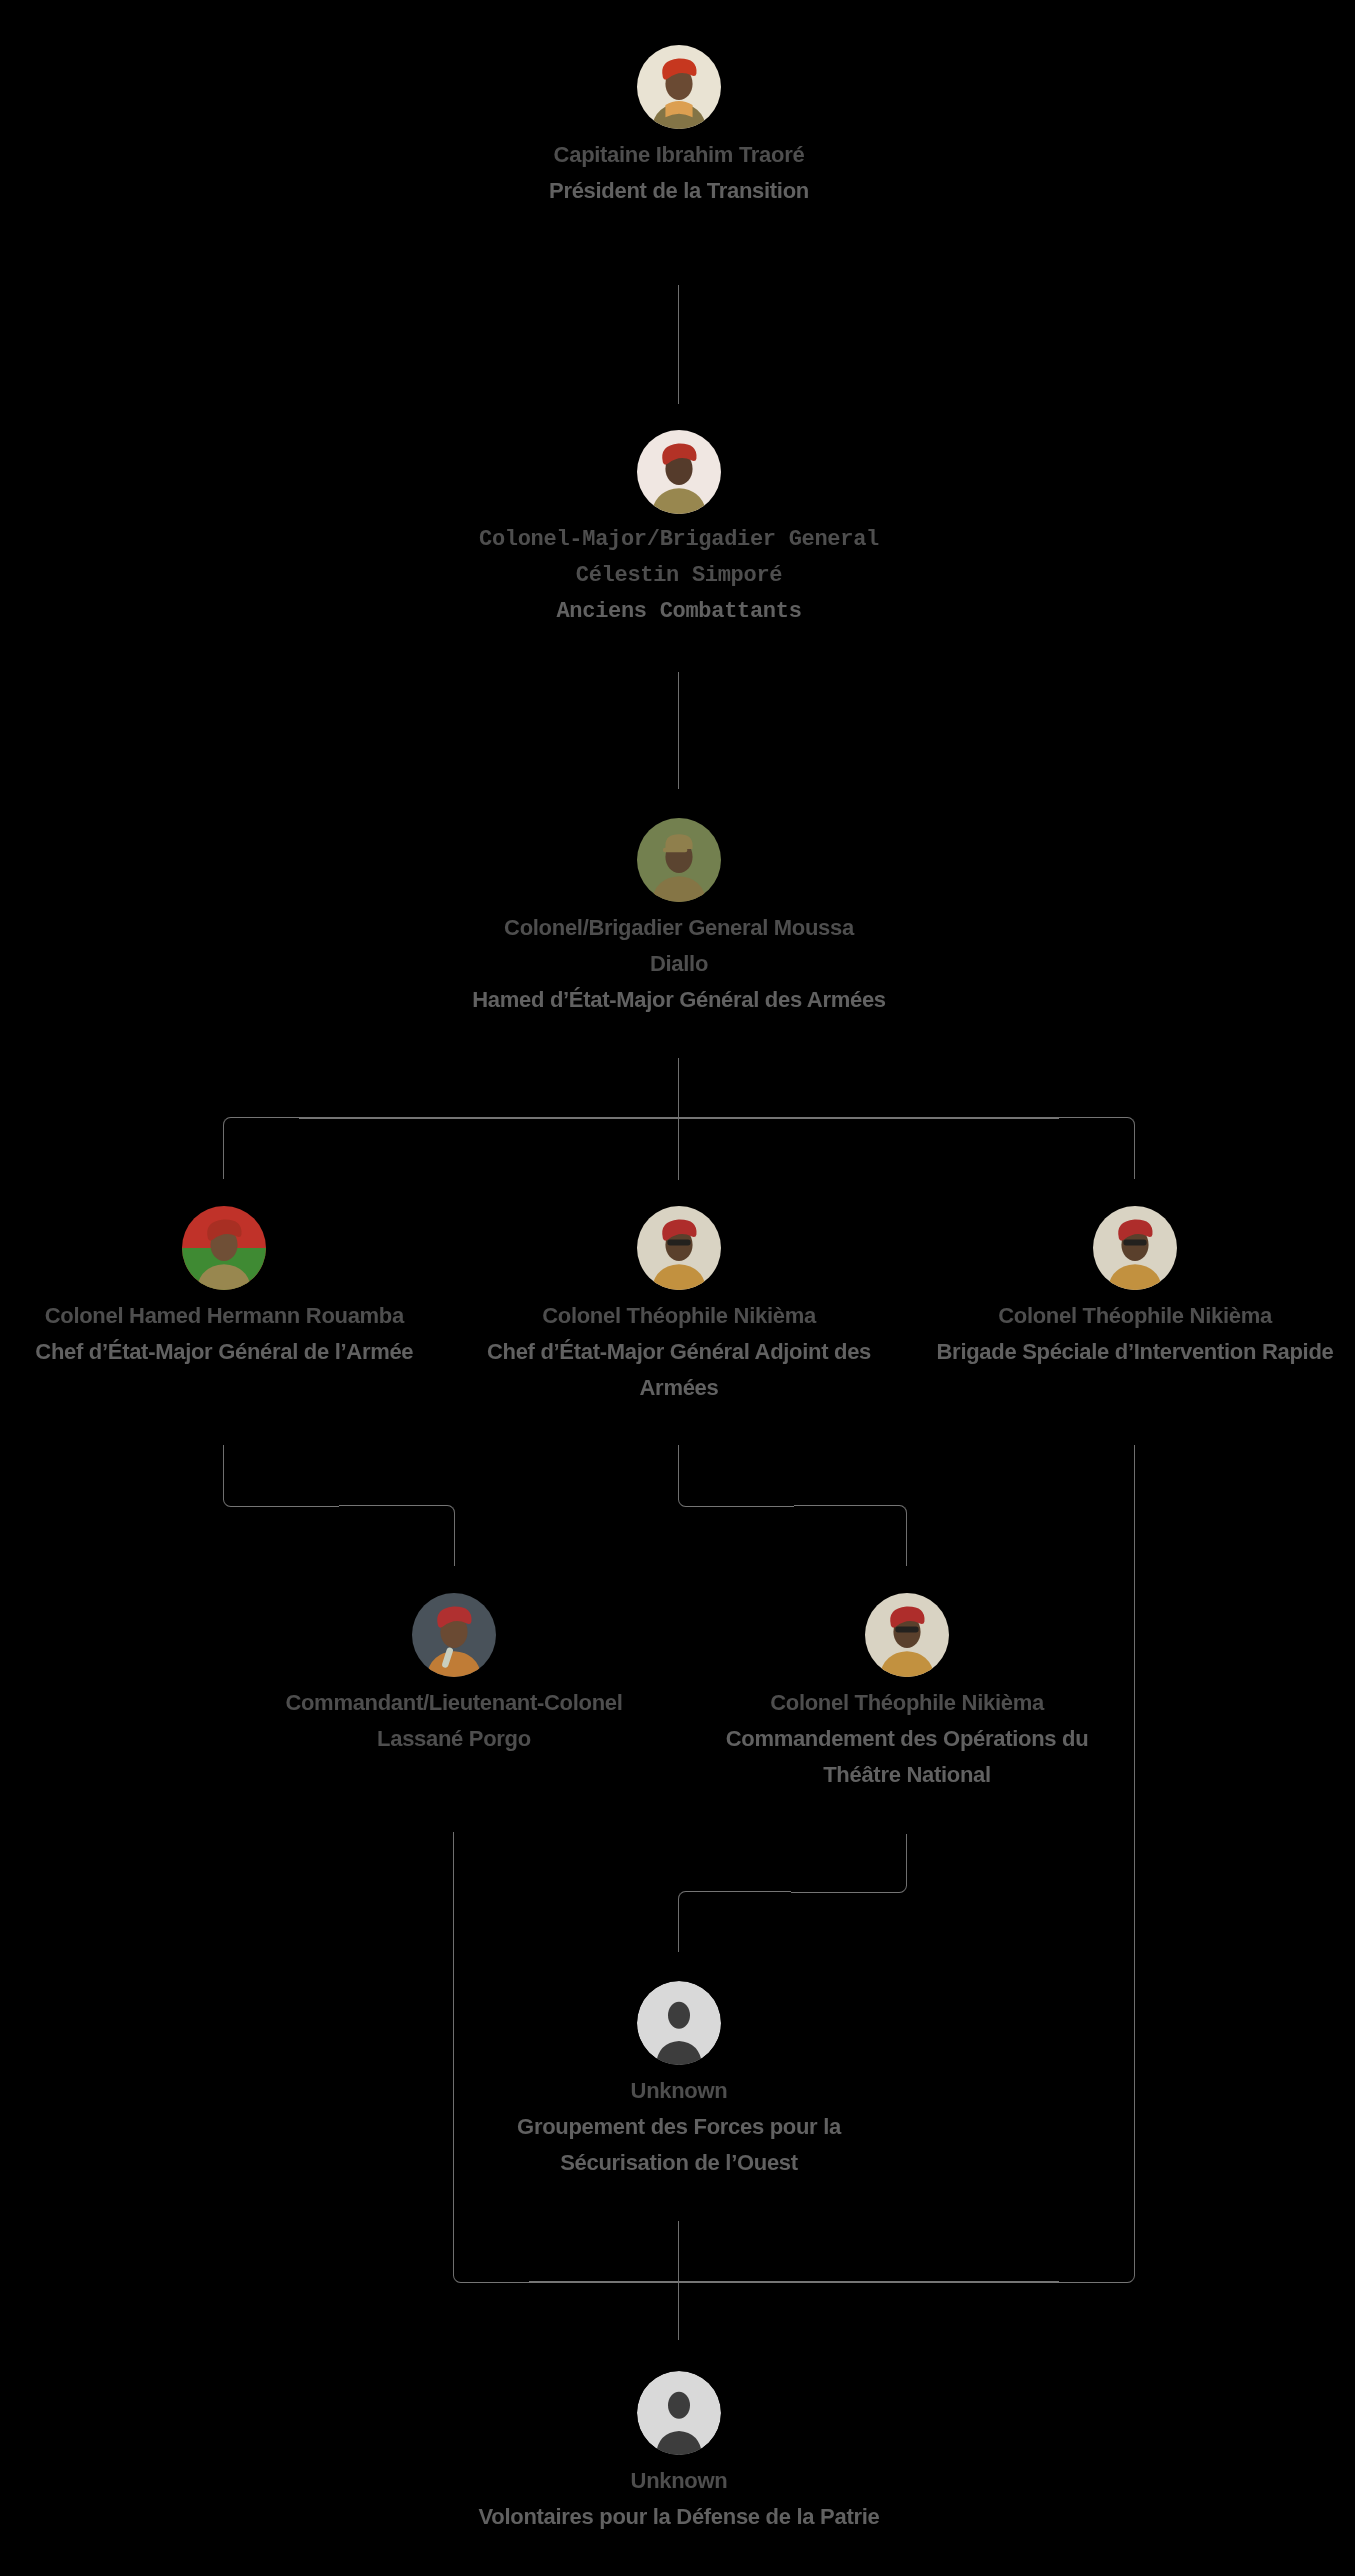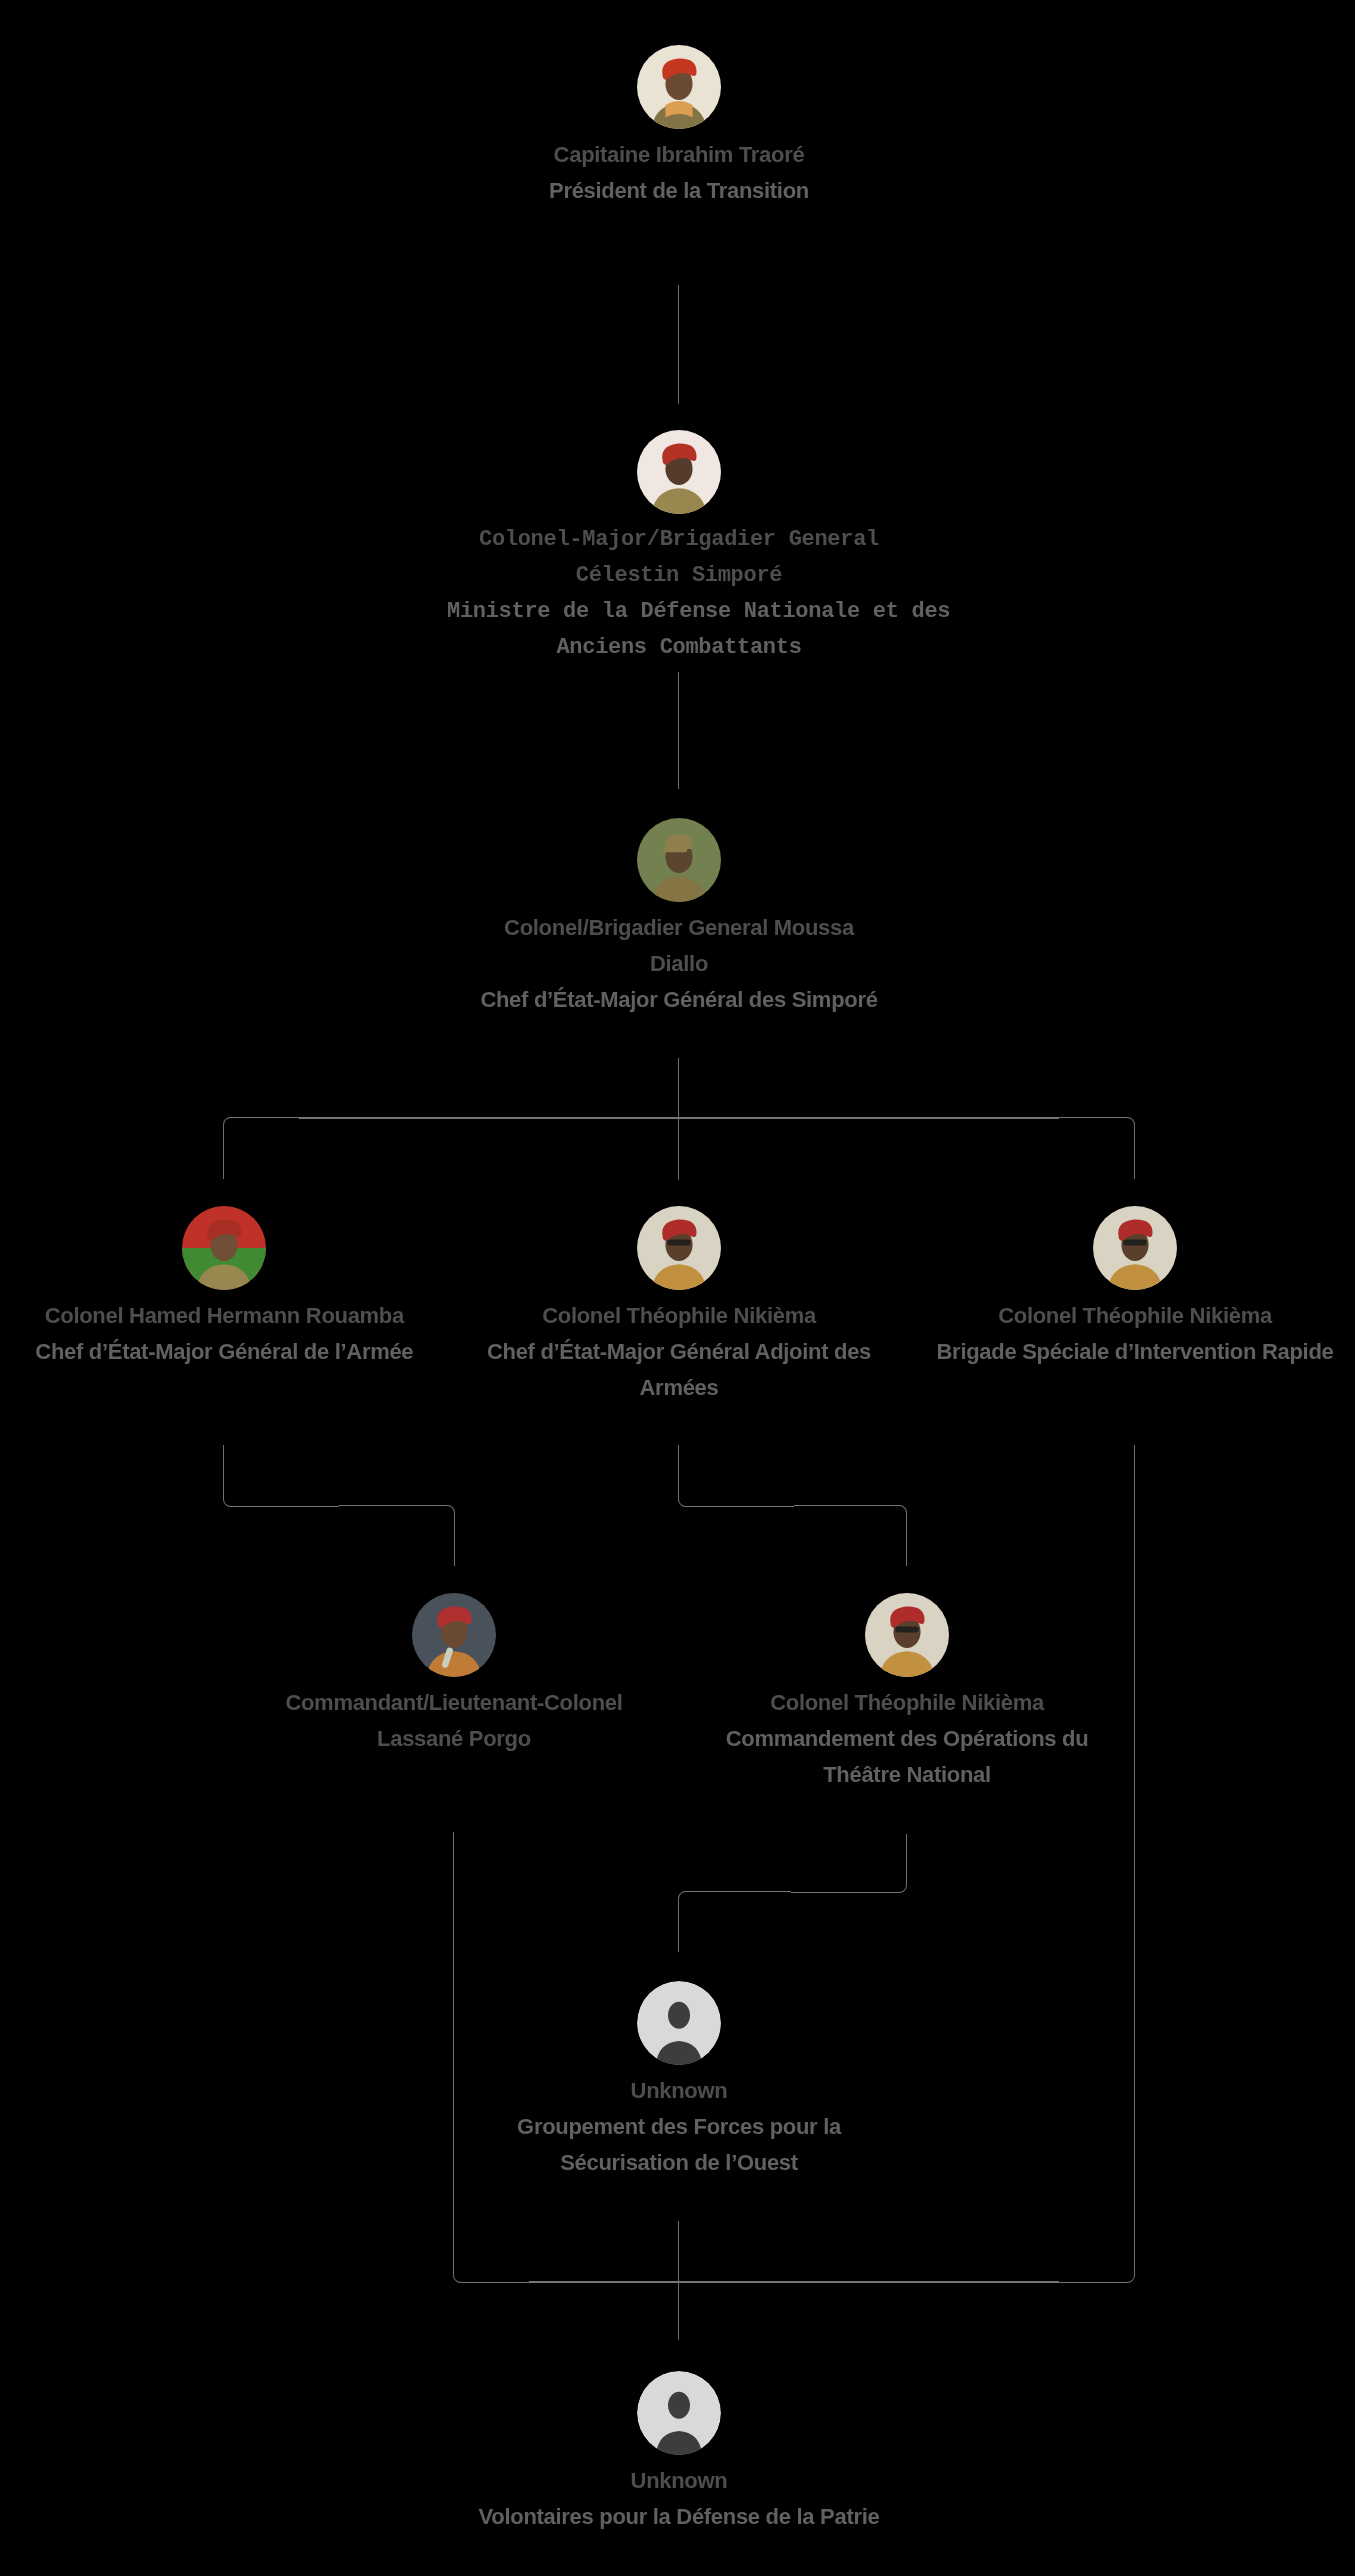--- a/index.html
+++ b/index.html
@@ -133,35 +133,34 @@
 
 <div class="node" style="left:447px; top:430px;font-family:Liberation Mono, monospace;">
   <span class="avatar av-simpore">
       <svg viewBox="0 0 130 130">
         <use href="#person-photo"></use>
       </svg>
     </span>
   <div class="label">
     <div class="line name">Colonel-Major/Brigadier General</div>
     <div class="line name">Célestin Simporé</div>
-    <div class="line role">Ministre de la Défense Nationale et des</div>
     <div class="line role">Anciens Combattants</div>
   </div>
 </div>
 
 <div class="node" style="left:447px; top:818px;">
   <span class="avatar av-diallo">
       <svg viewBox="0 0 130 130">
         <use href="#person-photo"></use>
       </svg>
     </span>
   <div class="label">
     <div class="line name">Colonel/Brigadier General Moussa</div>
     <div class="line name">Diallo</div>
-    <div class="line role">Chef d’État-Major Général des Simporé</div>
+    <div class="line role">Hamed d’État-Major Général des Armées</div>
   </div>
 </div>
 
 <div class="node" style="left:-7.7px; top:1206px;">
   <span class="avatar av-rouamba">
       <svg viewBox="0 0 130 130">
         <use href="#person-photo"></use>
       </svg>
     </span>
   <div class="label">

